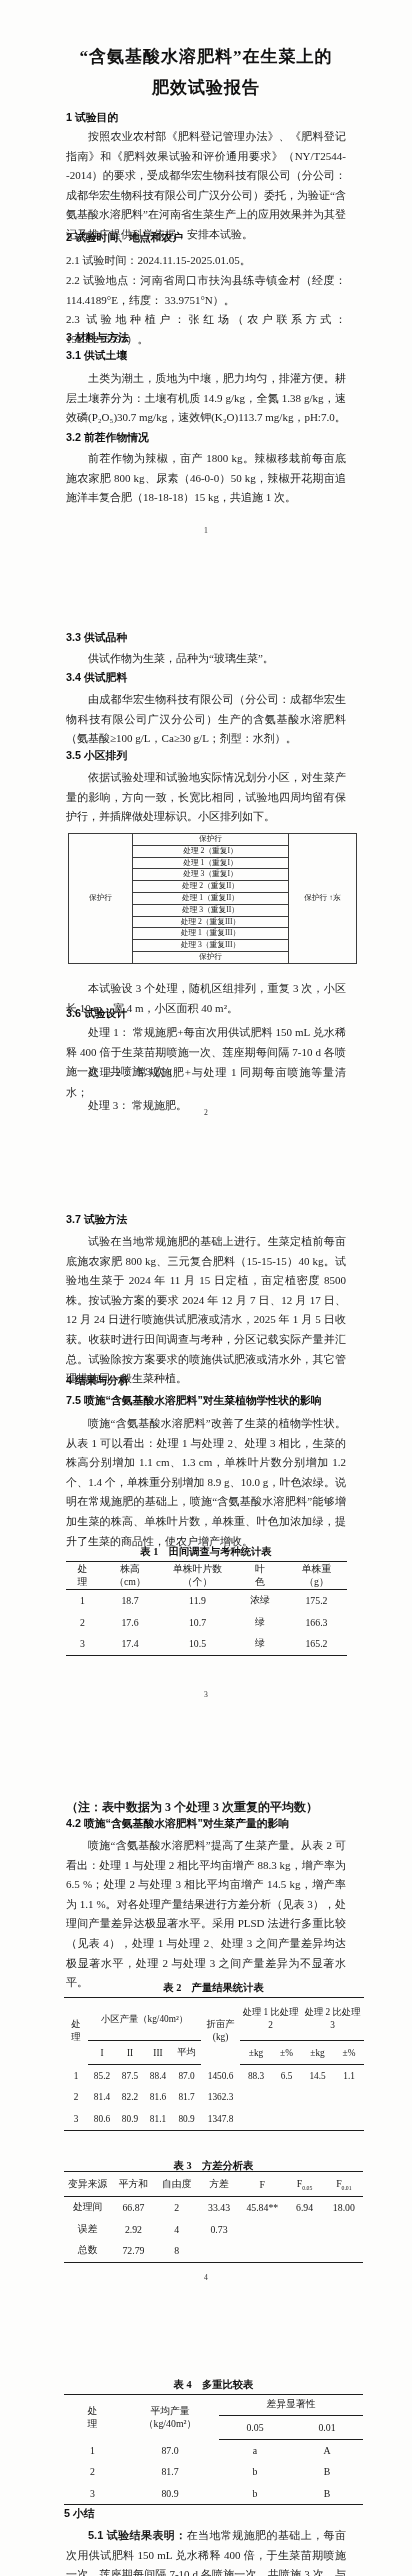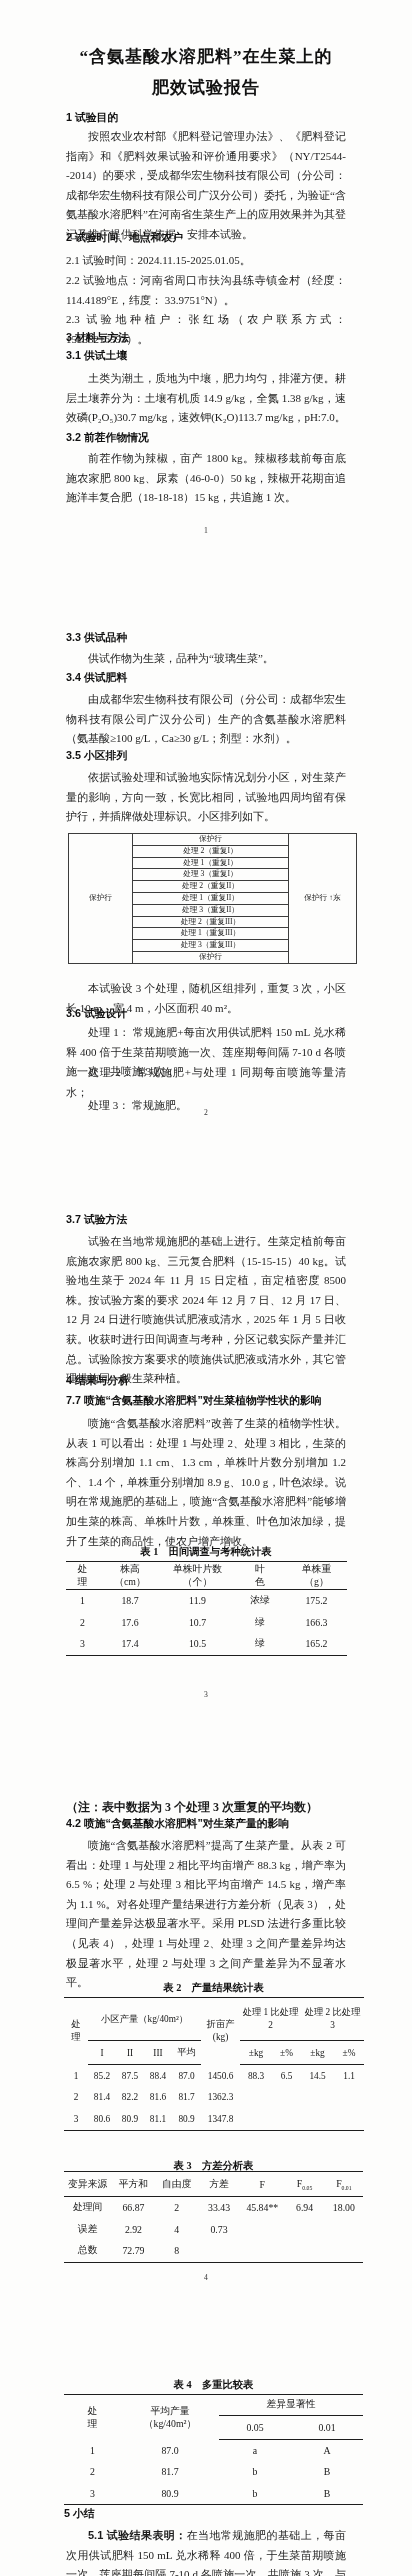--- a/index.html
+++ b/index.html
@@ -104,21 +104,21 @@
   <div class="abs h" style="left:66px;top:961px;margin-top:46px;">3.6 试验设计</div>
   <div class="abs body ind" style="left:66px;top:979px;">本试验设 3 个处理，随机区组排列，重复 3 次，小区长 10 m，宽 4 m，小区面积 40 m²。</div>
   <div class="abs body ind" style="left:66px;top:1023px;">处理 1： 常规施肥+每亩次用供试肥料 150 mL 兑水稀释 400 倍于生菜苗期喷施一次、莲座期每间隔 7-10 d 各喷施一次，共喷施 3 次；</div>
   <div class="abs body ind" style="left:66px;top:1063px;">处理 2： 常规施肥+与处理 1 同期每亩喷施等量清水；</div>
   <div class="abs body ind" style="left:66px;top:1084px;margin-top:12px;">处理 3： 常规施肥。</div>
   <div class="abs pagenum" style="top:1108px;">2</div>
 
   <div class="abs h" style="left:66px;top:1166px;margin-top:47px;">3.7 试验方法</div>
   <div class="abs body ind" style="left:66px;top:1232px;">试验在当地常规施肥的基础上进行。生菜定植前每亩底施农家肥 800 kg、三元复合肥料（15-15-15）40 kg。试验地生菜于 2024 年 11 月 15 日定植，亩定植密度 8500 株。按试验方案的要求 2024 年 12 月 7 日、12 月 17 日、12 月 24 日进行喷施供试肥液或清水，2025 年 1 月 5 日收获。收获时进行田间调查与考种，分区记载实际产量并汇总。试验除按方案要求的喷施供试肥液或清水外，其它管理措施同一般生菜种植。</div>
   <div class="abs h" style="left:66px;top:1374px;">4 结果与分析</div>
-  <div class="abs h" style="left:66px;top:1394px;">7.7 喷施“含氨基酸水溶肥料”对生菜植物学性状的影响</div>
+  <div class="abs h" style="left:66px;top:1394px;">7.5 喷施“含氨基酸水溶肥料”对生菜植物学性状的影响</div>
   <div class="abs body ind" style="left:66px;top:1414px;">喷施“含氨基酸水溶肥料”改善了生菜的植物学性状。从表 1 可以看出：处理 1 与处理 2、处理 3 相比，生菜的株高分别增加 1.1 cm、1.3 cm，单株叶片数分别增加 1.2 个、1.4 个，单株重分别增加 8.9 g、10.0 g，叶色浓绿。说明在常规施肥的基础上，喷施“含氨基酸水溶肥料”能够增加生菜的株高、单株叶片数，单株重、叶色加浓加绿，提升了生菜的商品性，使农户增产增收。</div>
 
   <div class="abs tbl-title" style="left:66px;top:1545px;width:280px;">表 1　田间调查与考种统计表</div>
   <table class="abs dt" style="left:66px;top:1561px;width:280px;">
     <colgroup>
         <col style="width:33px">
         <col style="width:62px">
         <col style="width:73px">
         <col style="width:52px">
         <col style="width:61px">

